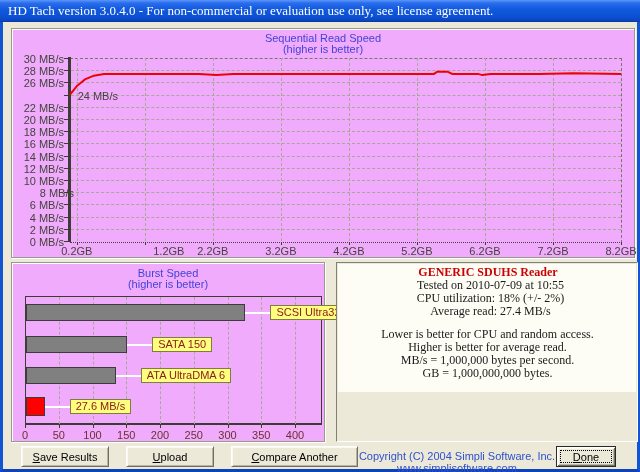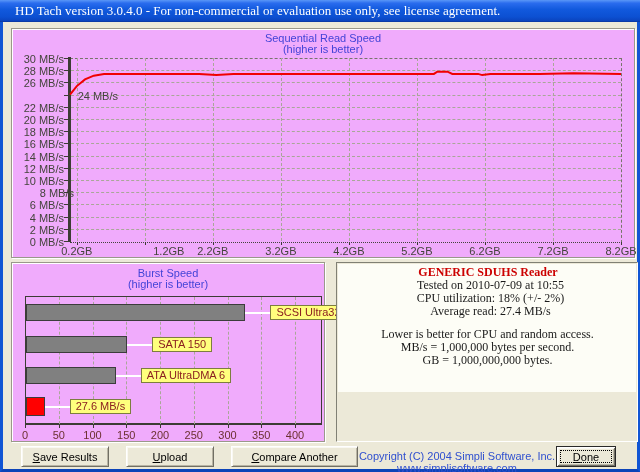--- a/index.html
+++ b/index.html
@@ -8,21 +8,21 @@
     background:#ece9d8;
     font-family:"Liberation Sans",sans-serif;
     overflow:hidden;
     box-sizing:border-box;
   }
   #titlebar{
     position:absolute;left:0;top:0;width:640px;height:22px;
     background:linear-gradient(180deg,#5a97f7 0%,#2a6cee 15%,#1159dd 45%,#0c50d2 80%,#0a43bd 100%);
     border-bottom:1px solid #0a3aa8;
     color:#ffffff;font-family:"Liberation Serif",serif;font-size:13px;line-height:22px;
-    padding-left:15px;box-sizing:border-box;white-space:nowrap;
+    padding-left:8px;box-sizing:border-box;white-space:nowrap;
   }
   #client{
     position:absolute;left:0;top:22px;width:640px;height:450px;
     background:#ece9d8;
     border-left:3px solid #1155d4;border-right:3px solid #1155d4;border-bottom:3px solid #0c44b8;
     box-sizing:border-box;
   }
   .panel{
     position:absolute;background:#f0abfc;
     border:1px solid #9a988a;
@@ -220,20 +220,21 @@
       <div id="info-text">
         <div id="drive-name">GENERIC SDUHS Reader</div>
         <div id="detail-lines">
             <div class="info-line">Tested on 2010-07-09 at 10:55</div>
             <div class="info-line">CPU utilization: 18% (+/- 2%)</div>
             <div class="info-line">Average read: 27.4 MB/s</div>
           </div>
         <div class="info-gap"></div>
         <div id="note-lines">
             <div class="note-line">Lower is better for CPU and random access.</div>
+            <div class="note-line">Higher is better for average read.</div>
             <div class="note-line">MB/s = 1,000,000 bytes per second.</div>
             <div class="note-line">GB = 1,000,000,000 bytes.</div>
           </div>
       </div>
     </div>
 
     <div id="footer">
       <button class="btn" style="left:18px;width:88px;"><span class="u">S</span><span>ave Results</span></button>
       <button class="btn" style="left:123px;width:88px;"><span class="u">U</span><span>pload Results</span></button>
       <button class="btn" style="left:228px;width:127px;"><span class="u">C</span><span>ompare Another Drive</span></button>

